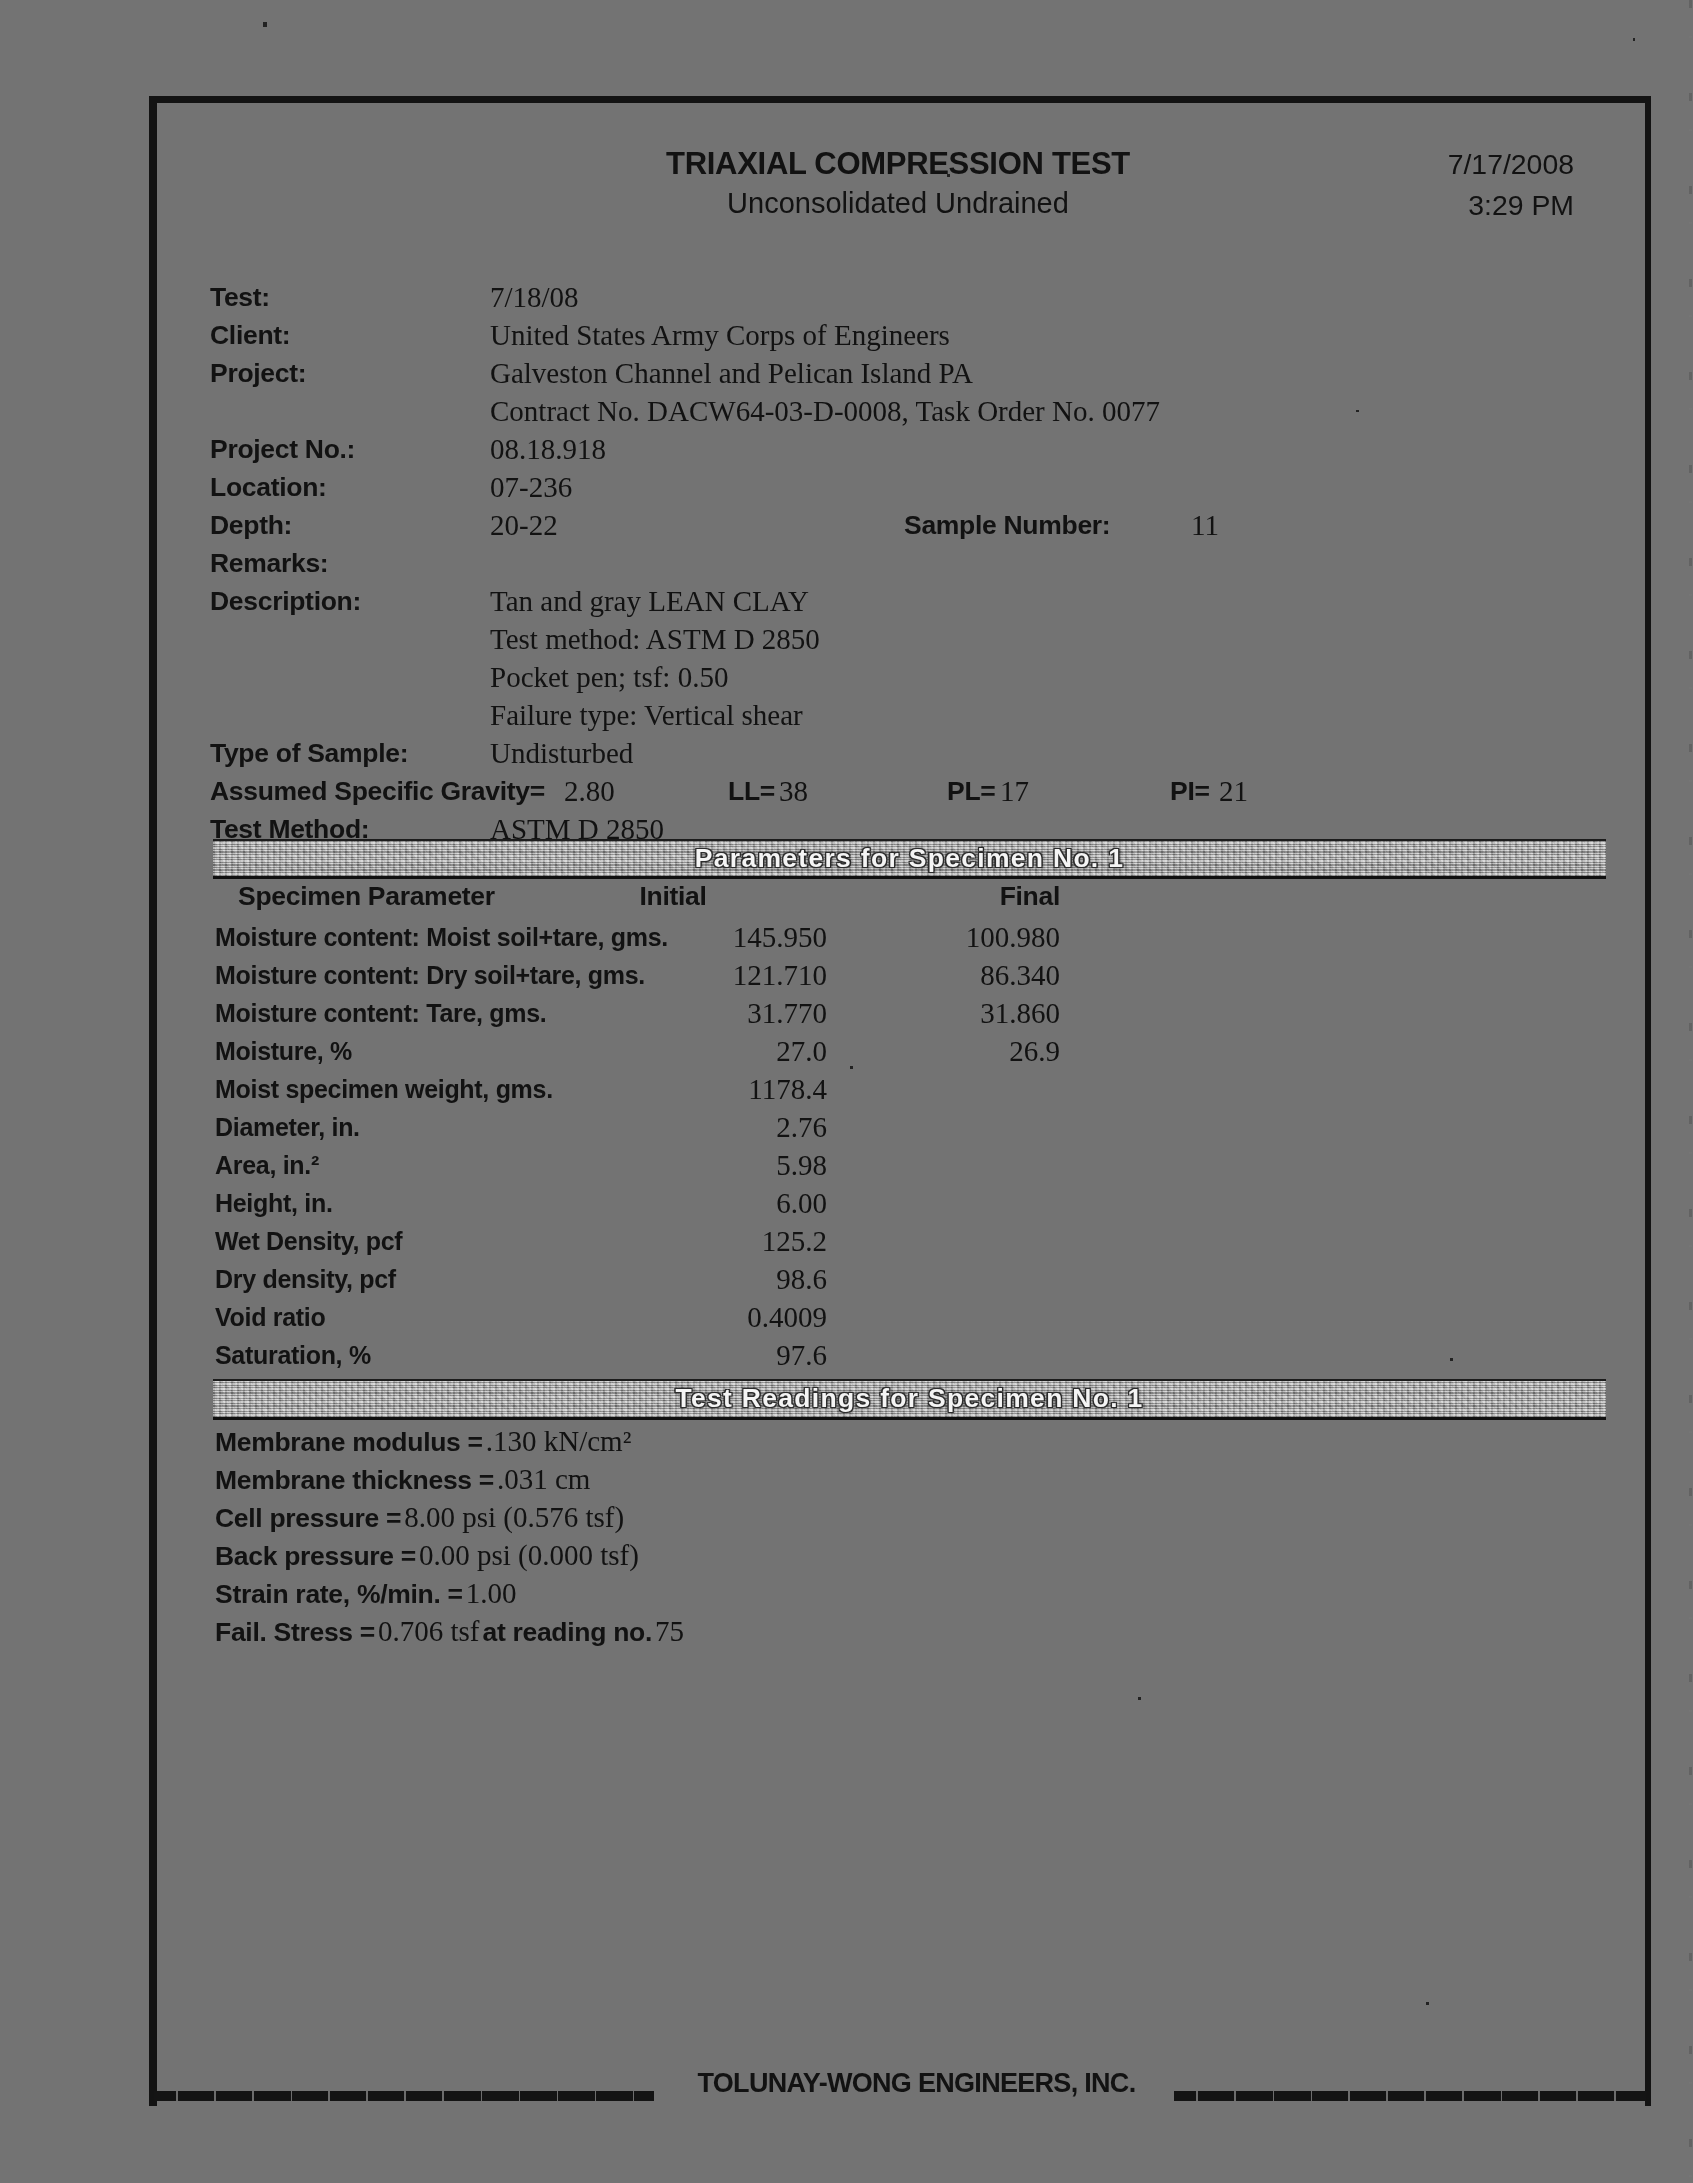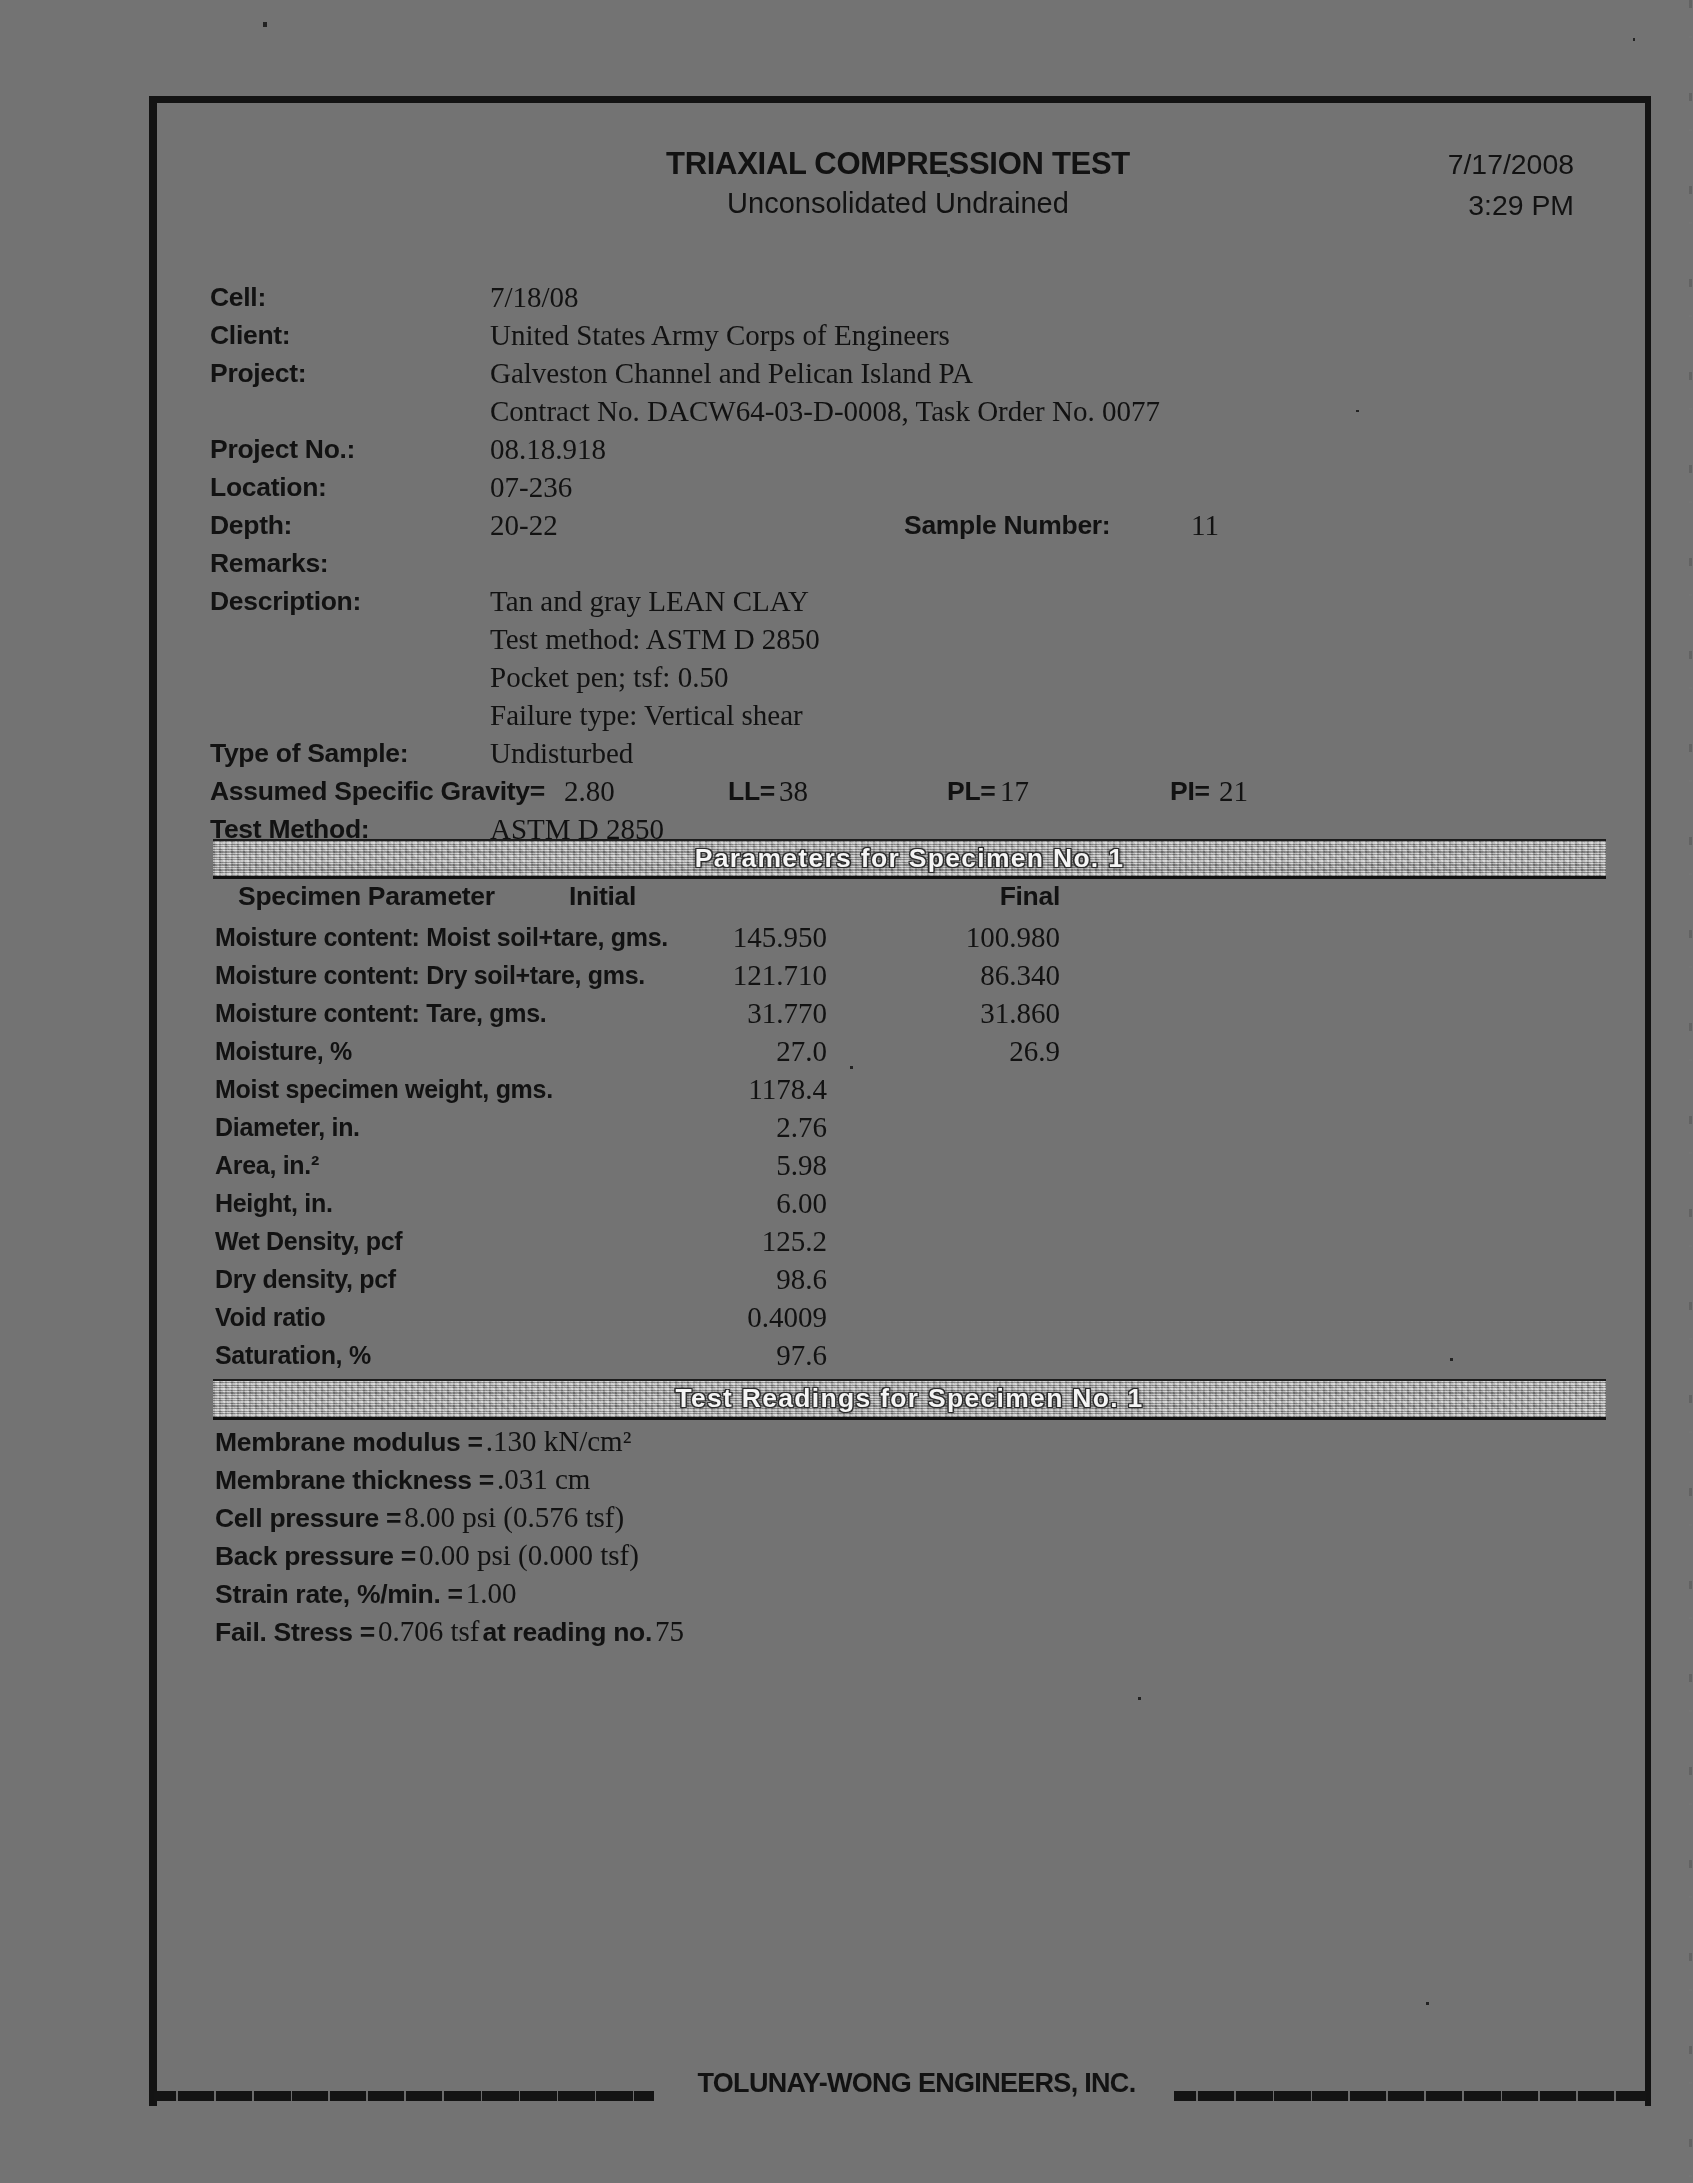--- a/index.html
+++ b/index.html
@@ -45,21 +45,21 @@
   .band1{top:839px;height:40px;}
   .band2{top:1379px;height:41px;}
   .band-title{display:inline-block;color:#f4f4f4;font-weight:700;font-size:26.5px;letter-spacing:1.3px;
         line-height:34px;white-space:nowrap;
         text-shadow:1.3px 1.3px 0 #2c2c2c,-1.3px -1.3px 0 #2c2c2c,1.3px -1.3px 0 #2c2c2c,-1.3px 1.3px 0 #2c2c2c,0 0 4.6px #1a1a1a;}
 
   
   .tbl-head{position:absolute;left:0;top:880px;width:1694px;height:33px;}
   .tbl-head .lbl{line-height:33px;}
   .col-param{position:absolute;left:238px;}
-  .col-initial{position:absolute;left:569px;width:258px;text-align:left;}
+  .col-initial{position:absolute;left:544px;width:258px;text-align:center;}
   .col-final{position:absolute;left:802px;width:258px;text-align:right;}
   .tbl{position:absolute;left:0;top:918px;width:1694px;}
   .tbl-row{position:relative;height:38px;}
   .tbl-row .lbl{position:absolute;left:215px;line-height:38px;font-size:25px;white-space:nowrap;}
   .tbl-row .num-i{position:absolute;left:569px;width:258px;text-align:right;line-height:38px;}
   .tbl-row .num-f{position:absolute;left:802px;width:258px;text-align:right;line-height:38px;}
 
   
   .readings{position:absolute;left:0;top:1422px;width:1694px;}
   .read-line{position:relative;height:38px;padding-left:215px;line-height:38px;white-space:nowrap;}
@@ -84,21 +84,21 @@
   <div class="bottom-seg seg-left"></div>
   <div class="bottom-seg seg-right"></div>
 
   <div class="center-line doc-title lbl" style="font-size:31px;">TRIAXIAL COMPRESSION TEST</div>
   <div class="center-line doc-subtitle">Unconsolidated Undrained</div>
   <div class="stamp stamp-date">7/17/2008</div>
   <div class="stamp stamp-time">3:29 PM</div>
 
   <div class="info">
     <div class="info-row">
-      <span class="lbl">Cell:</span>
+      <span class="lbl">Test:</span>
       <span class="val">7/18/08</span>
     </div>
     <div class="info-row">
       <span class="lbl">Client:</span>
       <span class="val">United States Army Corps of Engineers</span>
     </div>
     <div class="info-row">
       <span class="lbl">Project:</span>
       <span class="val">Galveston Channel and Pelican Island PA</span>
     </div>

